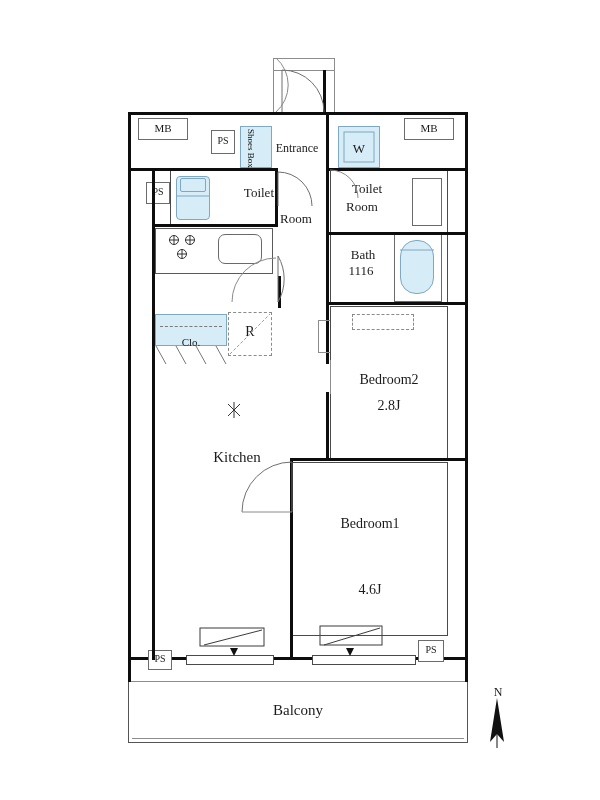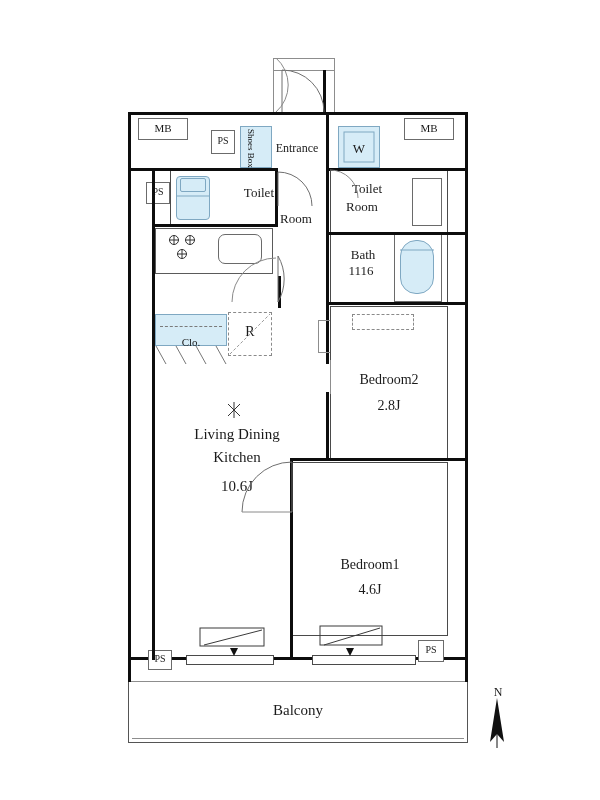--- a/index.html
+++ b/index.html
@@ -139,23 +139,21 @@
   <div class="lightbox" style="left:155px; top:228px; width:118px; height:46px; border-color:#5a5a5a;"></div>
   <div class="lightbox" style="left:218px; top:234px; width:44px; height:30px; border-radius:7px; border-color:#6a6a6a;"></div>
 
   <div class="dashbox" style="left:228px; top:312px; width:44px; height:44px;"></div>
   <div class="lbl" style="left:228px; top:324px; width:44px; font-size:14px;">R</div>
 
   <div class="blue" style="left:155px; top:314px; width:72px; height:32px;"></div>
   <div class="dash" style="left:160px; top:326px; width:62px;"></div>
   <div class="lbl" style="left:163px; top:336px; width:56px; font-size:11px;">Clo.</div>
 
-  <div class="lbl" style="left:162px; top:426px; width:150px; font-size:15px;">Living Dining</div>
   <div class="lbl" style="left:162px; top:449px; width:150px; font-size:15px;font-family:Liberation Serif, serif;">Kitchen</div>
-  <div class="lbl" style="left:162px; top:478px; width:150px; font-size:15px;">10.6J</div>
 
   <div class="outline" style="left:330px; top:170px; width:118px; height:64px; border-color:#4a4a4a;"></div>
   <div class="lbl" style="left:334px; top:182px; width:66px; font-size:13px;">Toilet</div>
   <div class="lbl" style="left:334px; top:200px; width:56px; font-size:13px;">Room</div>
   <div class="lightbox" style="left:412px; top:178px; width:30px; height:48px; border-color:#6a6a6a;"></div>
 
   <div class="blue" style="left:338px; top:126px; width:42px; height:42px;"></div>
   <div class="lbl" style="left:338px; top:142px; width:42px; font-size:13px;">W</div>
 
   <div class="outline" style="left:330px; top:234px; width:118px; height:70px; border-color:#4a4a4a;"></div>
@@ -163,21 +161,21 @@
   <div class="lbl" style="left:332px; top:264px; width:58px; font-size:13px;">1116</div>
   <div class="lightbox" style="left:394px; top:232px; width:48px; height:70px; border-color:#6a6a6a;"></div>
   <div class="blue" style="left:400px; top:240px; width:34px; height:54px; border-radius:16px;"></div>
 
   <div class="outline" style="left:330px; top:306px; width:118px; height:154px; border-color:#4a4a4a;"></div>
   <div class="dashbox" style="left:352px; top:314px; width:62px; height:16px;"></div>
   <div class="lbl" style="left:332px; top:372px; width:114px; font-size:14px;">Bedroom2</div>
   <div class="lbl" style="left:332px; top:398px; width:114px; font-size:14px;">2.8J</div>
 
   <div class="outline" style="left:292px; top:462px; width:156px; height:174px; border-color:#4a4a4a;"></div>
-  <div class="lbl" style="left:300px; top:557px; width:140px; font-size:14px;">Bedroom1</div>
+  <div class="lbl" style="left:300px; top:516px; width:140px; font-size:14px;">Bedroom1</div>
   <div class="lbl" style="left:300px; top:582px; width:140px; font-size:14px;">4.6J</div>
 
   <div class="wall" style="left:152px; top:170px; width:3px; height:490px;"></div>
   <div class="wall" style="left:128px; top:168px; width:27px; height:3px;"></div>
 
   <div class="wall" style="left:152px; top:168px; width:126px; height:3px;"></div>
   <div class="wall" style="left:275px; top:168px; width:3px; height:58px;"></div>
   <div class="wall" style="left:152px; top:224px; width:126px; height:3px;"></div>
 
   <div class="wall" style="left:326px; top:112px; width:3px; height:196px;"></div>

